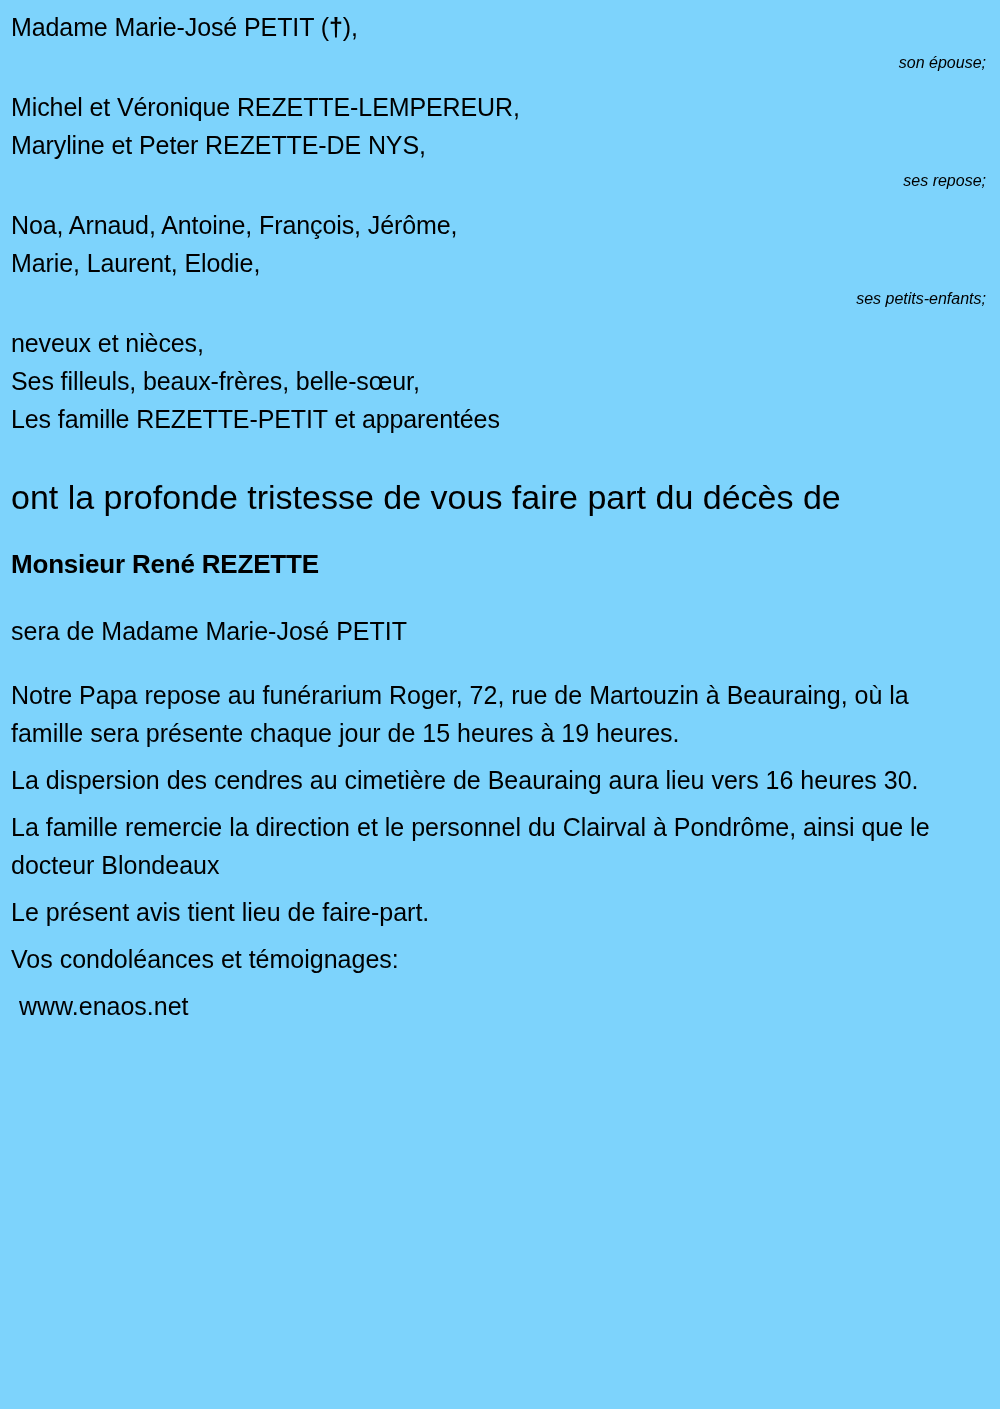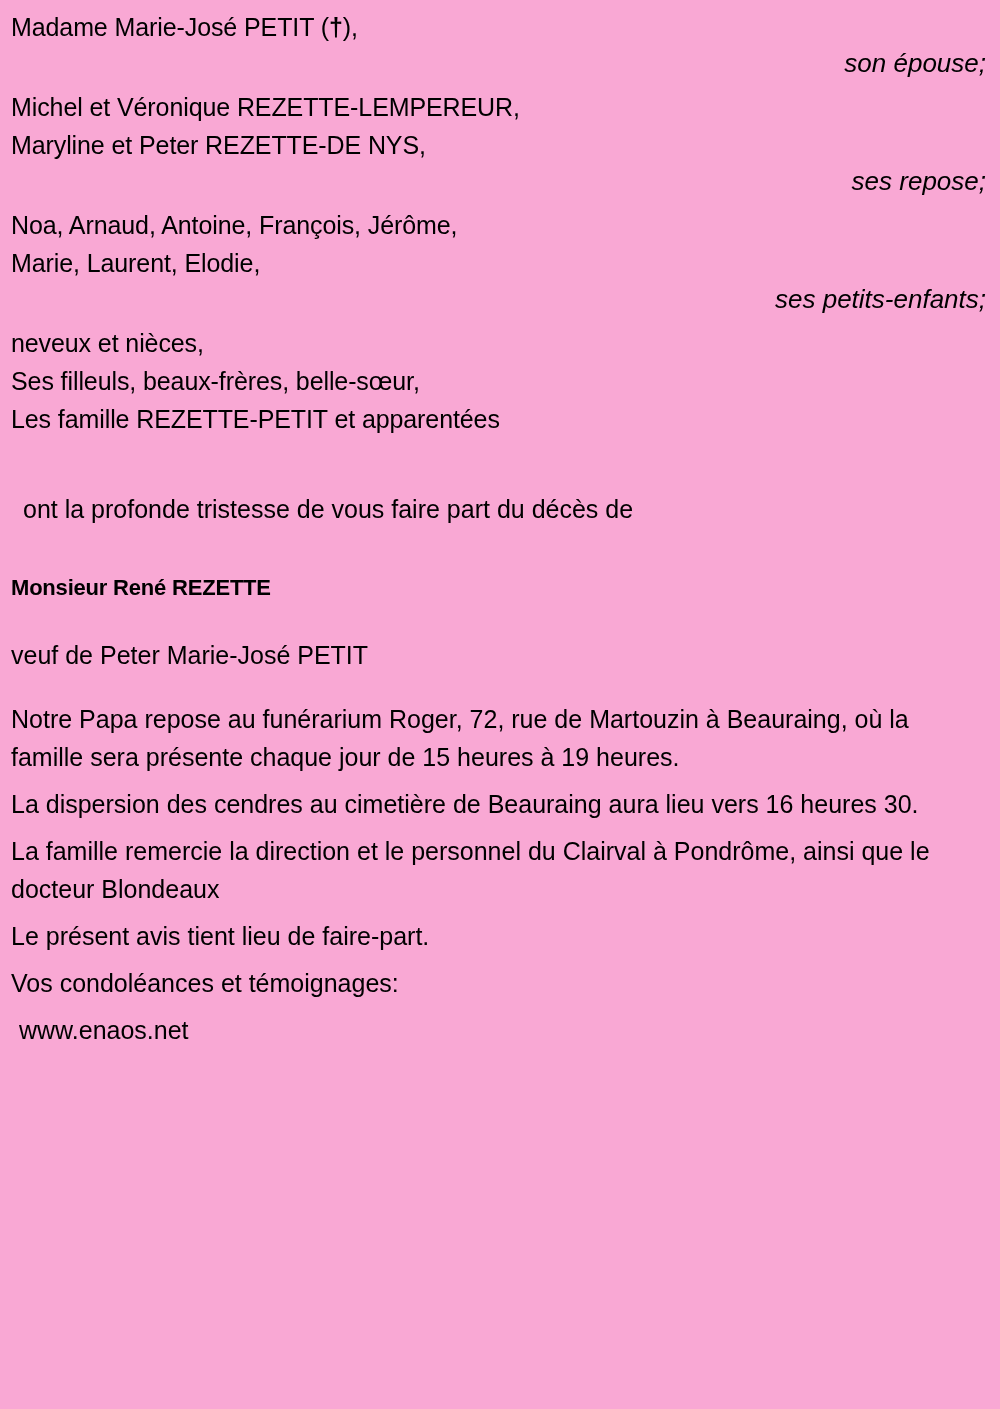--- a/index.html
+++ b/index.html
@@ -14,67 +14,67 @@
     font-family: "Liberation Sans", "DejaVu Sans", sans-serif;
     color: #000000;
     -webkit-font-smoothing: antialiased;
   }
   .page {
     position: relative;
     width: 1000px;
     height: 1409px;
     box-sizing: border-box;
     padding: 8px 10px 0 11px;
-    background: #f9a8d4;
+    background: #7dd3fc;
     overflow: hidden;
   }
 
   
   .line {
     font-size: 25px;
     line-height: 38px;
     letter-spacing: -0.1px;
     white-space: pre-wrap;
   }
 
   
   .group {
     position: relative;
   }
   .role {
     display: block;
     text-align: right;
     font-style: italic;
-    font-size: 26px;
+    font-size: 16px;
     line-height: 34px;
     padding-right: 4px;
   }
 
   .dagger {
     font-weight: bold;
   }
 
   
   .gap-sm { height: 8px; }
   .gap-lg { height: 26px; }
   .gap-xl { height: 40px; }
 
   
   .deceased-name {
-    font-size: 22px;
+    font-size: 26px;
     font-weight: bold;
     line-height: 44px;
     letter-spacing: -0.2px;
     margin: 0;
   }
 
   .announce {
-    font-size: 25px;
+    font-size: 34px;
     line-height: 38px;
-    margin: 12px;
+    margin: 0;
   }
 
   .widow-line {
     font-size: 25px;
     line-height: 38px;
     margin: 0;
   }
 
   .body-para {
     font-size: 25px;
@@ -127,21 +127,21 @@
   <div class="gap-xl"></div>
 
   <p class="announce">ont la profonde tristesse de vous faire part du décès de</p>
 
   <div class="gap-lg"></div>
 
   <h1 class="deceased-name">Monsieur René REZETTE</h1>
 
   <div class="gap-lg"></div>
 
-  <p class="widow-line">veuf de Peter Marie-José PETIT</p>
+  <p class="widow-line">sera de Madame Marie-José PETIT</p>
 
   <div class="gap-lg"></div>
 
 
   <p class="body-para">Notre Papa repose au funérarium Roger, 72, rue de Martouzin à Beauraing, où la famille sera présente chaque jour de 15 heures à 19 heures.</p>
 
 
   <p class="body-para">La dispersion des cendres au cimetière de Beauraing aura lieu vers 16 heures 30.</p>
 
 

